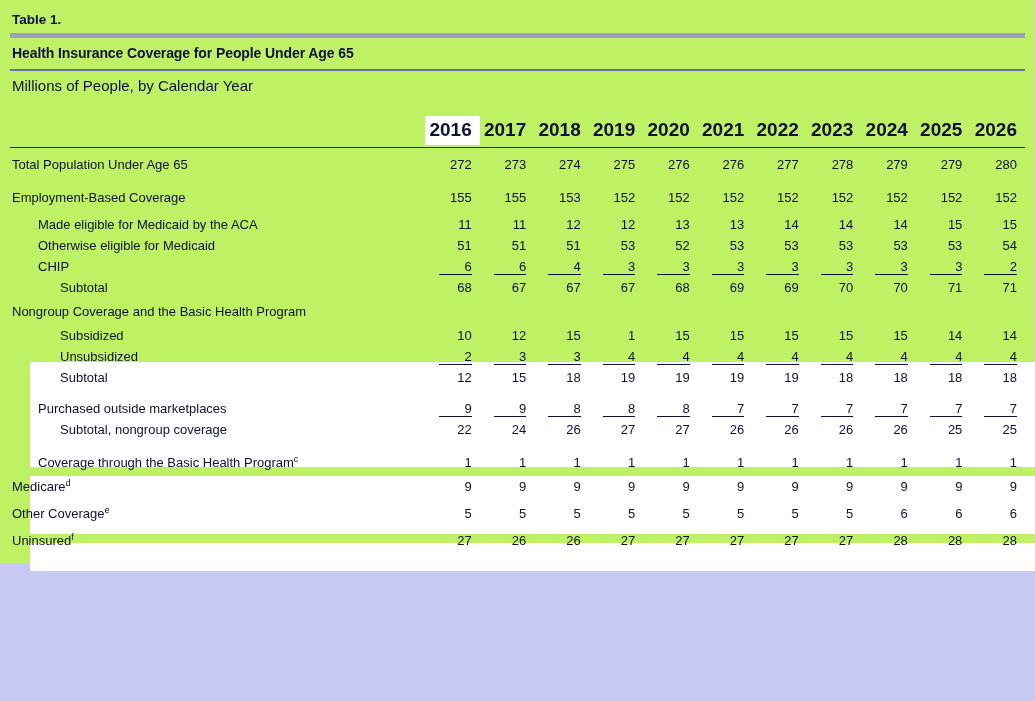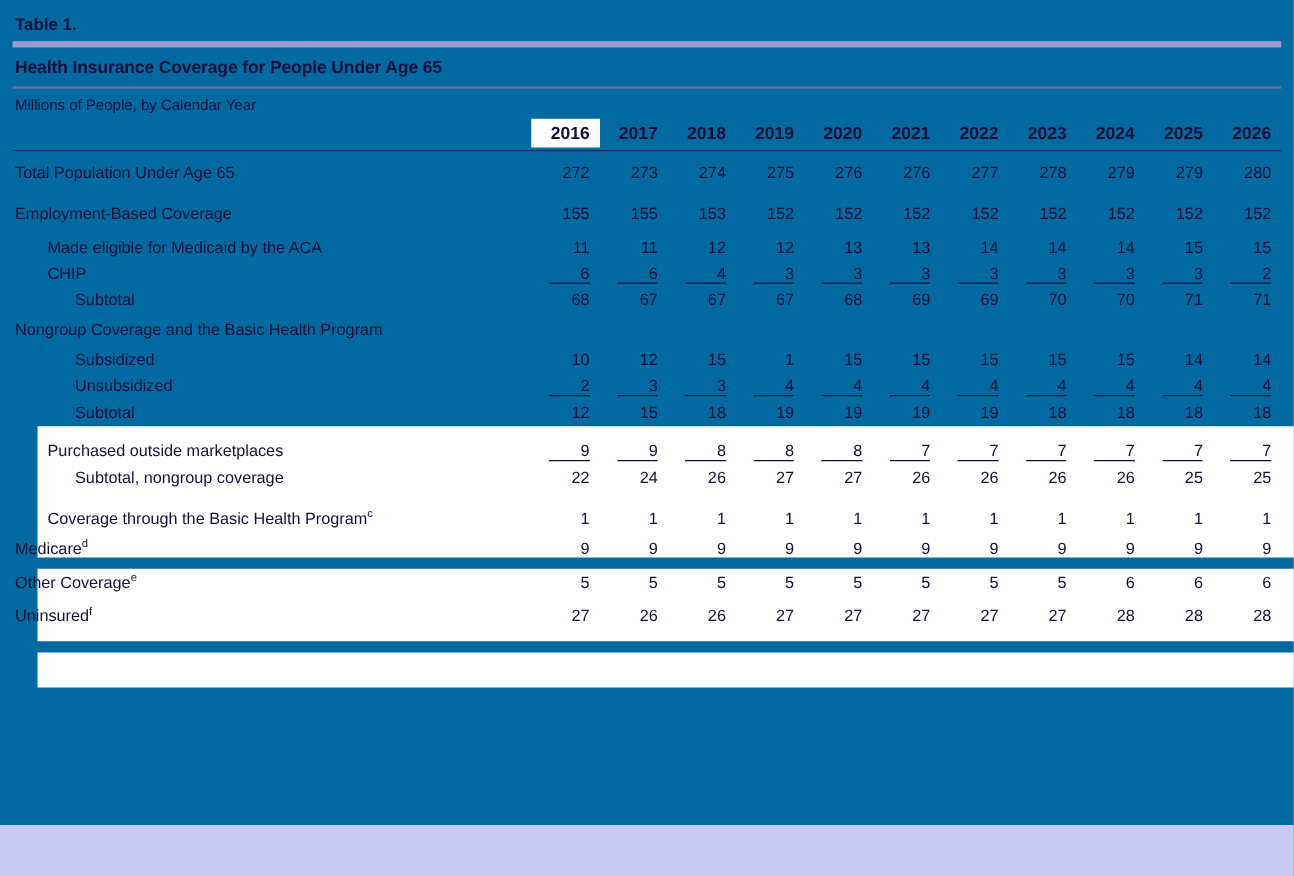--- a/index.html
+++ b/index.html
@@ -10,22 +10,22 @@
     width: 1035px;
     height: 701px;
     background: #c7c9f2;
     font-family: "Liberation Sans", sans-serif;
     color: #1a1a3a;
     overflow: hidden;
   }
   .page {
     position: relative;
     width: 1035px;
-    height: 660px;
-    background: #0369a1;
+    height: 563px;
+    background: #bef264;
     box-sizing: border-box;
     padding: 10px 10px 0 10px;
   }
   .table-number {
     font-size: 13.5px;
     font-weight: bold;
     color: #101038;
     margin: 2px 0 6px 2px;
   }
   .rule-thick {
@@ -39,36 +39,36 @@
     color: #10103a;
     margin: 7px 0 8px 2px;
     letter-spacing: -0.1px;
   }
   .rule-thin {
     height: 1.5px;
     background: #6b6ba8;
     margin-bottom: 6px;
   }
   .subtitle {
-    font-size: 12px;
+    font-size: 15px;
     color: #101038;
-    margin: 4px 0 4px 2px;
+    margin: 4px 0 22px 2px;
   }
 
   table.main {
     border-collapse: collapse;
     width: 1015px;
     table-layout: fixed;
     font-size: 13px;
   }
   table.main col.label { width: 415px; }
   table.main col.yr { width: 54.5px; }
 
   th.year {
-    font-size: 14px;
+    font-size: 19px;
     font-weight: bold;
     text-align: right;
     padding: 3px 8px 4px 0;
     color: #101038;
     vertical-align: bottom;
   }
   th.year.highlight {
     background: #ffffff;
   }
   th.blank { }
@@ -227,20 +227,34 @@
           <td class="num">12</td>
           <td class="num">13</td>
           <td class="num">13</td>
           <td class="num">14</td>
           <td class="num">14</td>
           <td class="num">14</td>
           <td class="num">15</td>
           <td class="num">15</td>
         </tr>
 
+        <tr class="tight">
+          <td class="lbl indent1">Otherwise eligible for Medicaid</td>
+          <td class="num">51</td>
+          <td class="num">51</td>
+          <td class="num">51</td>
+          <td class="num">53</td>
+          <td class="num">52</td>
+          <td class="num">53</td>
+          <td class="num">53</td>
+          <td class="num">53</td>
+          <td class="num">53</td>
+          <td class="num">53</td>
+          <td class="num">54</td>
+        </tr>
 
         <tr class="tight">
           <td class="lbl indent1">CHIP</td>
           <td class="num underline">6</td>
           <td class="num underline">6</td>
           <td class="num underline">4</td>
           <td class="num underline">3</td>
           <td class="num underline">3</td>
           <td class="num underline">3</td>
           <td class="num underline">3</td>

